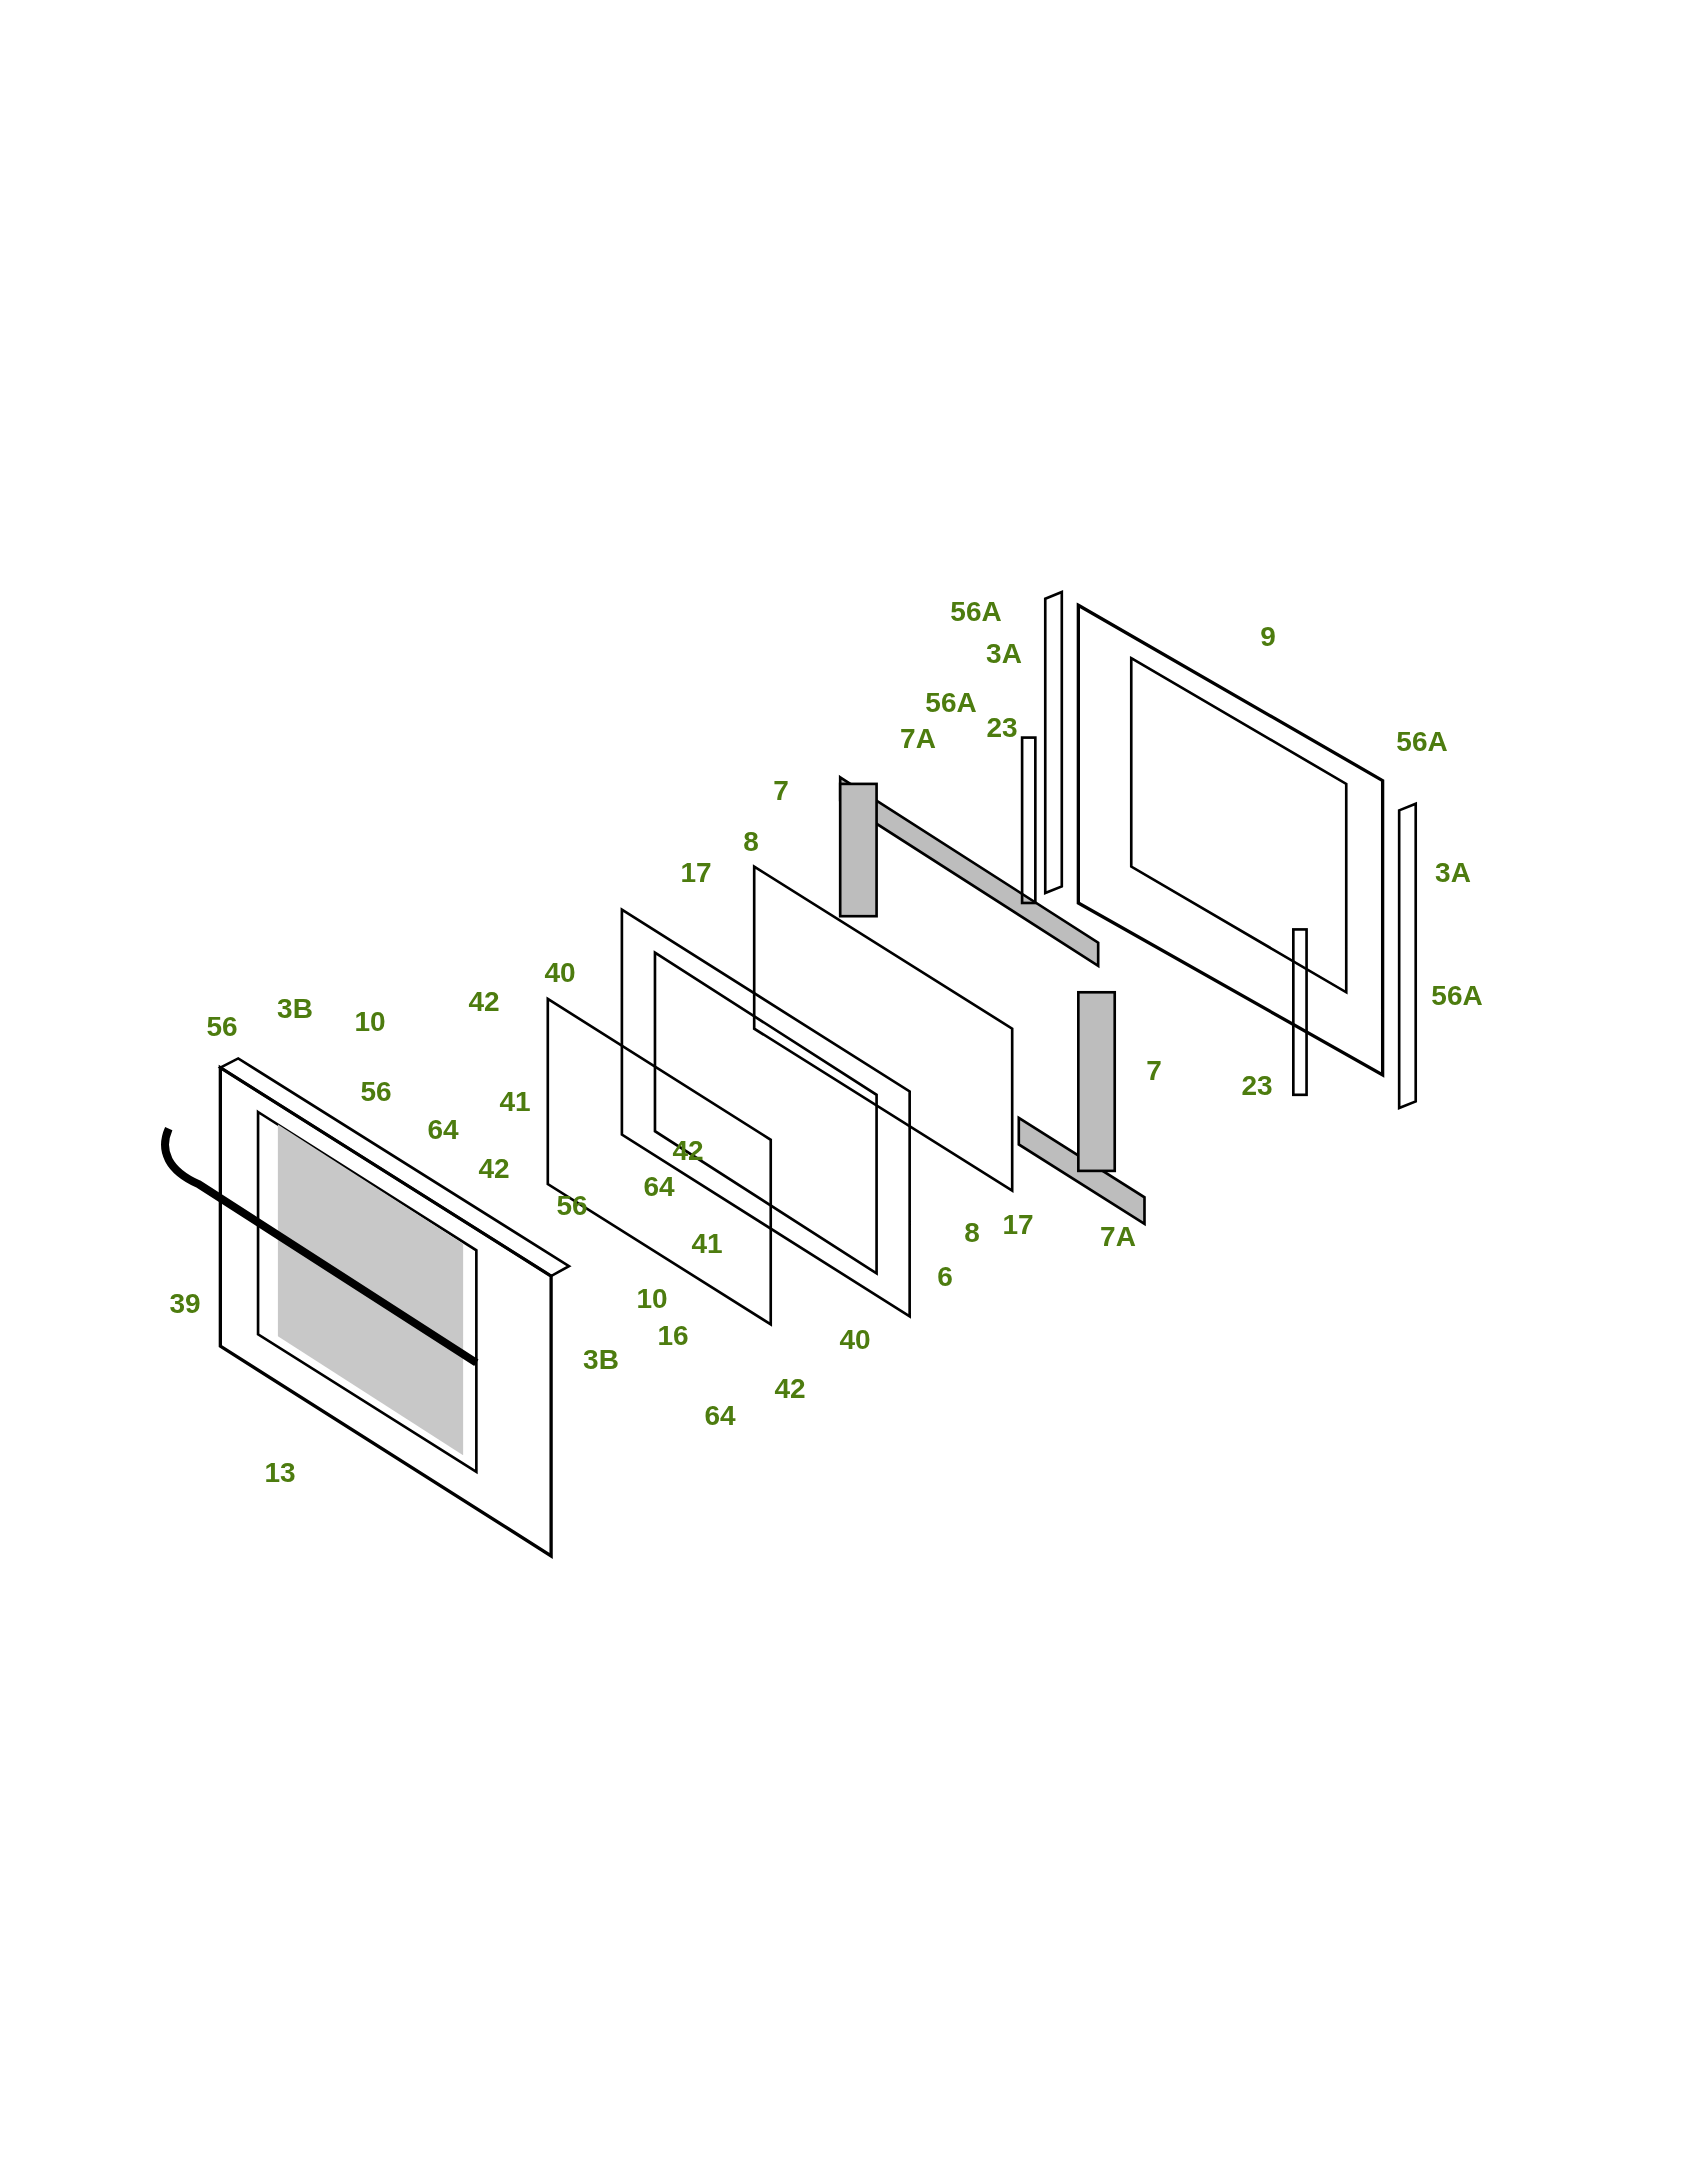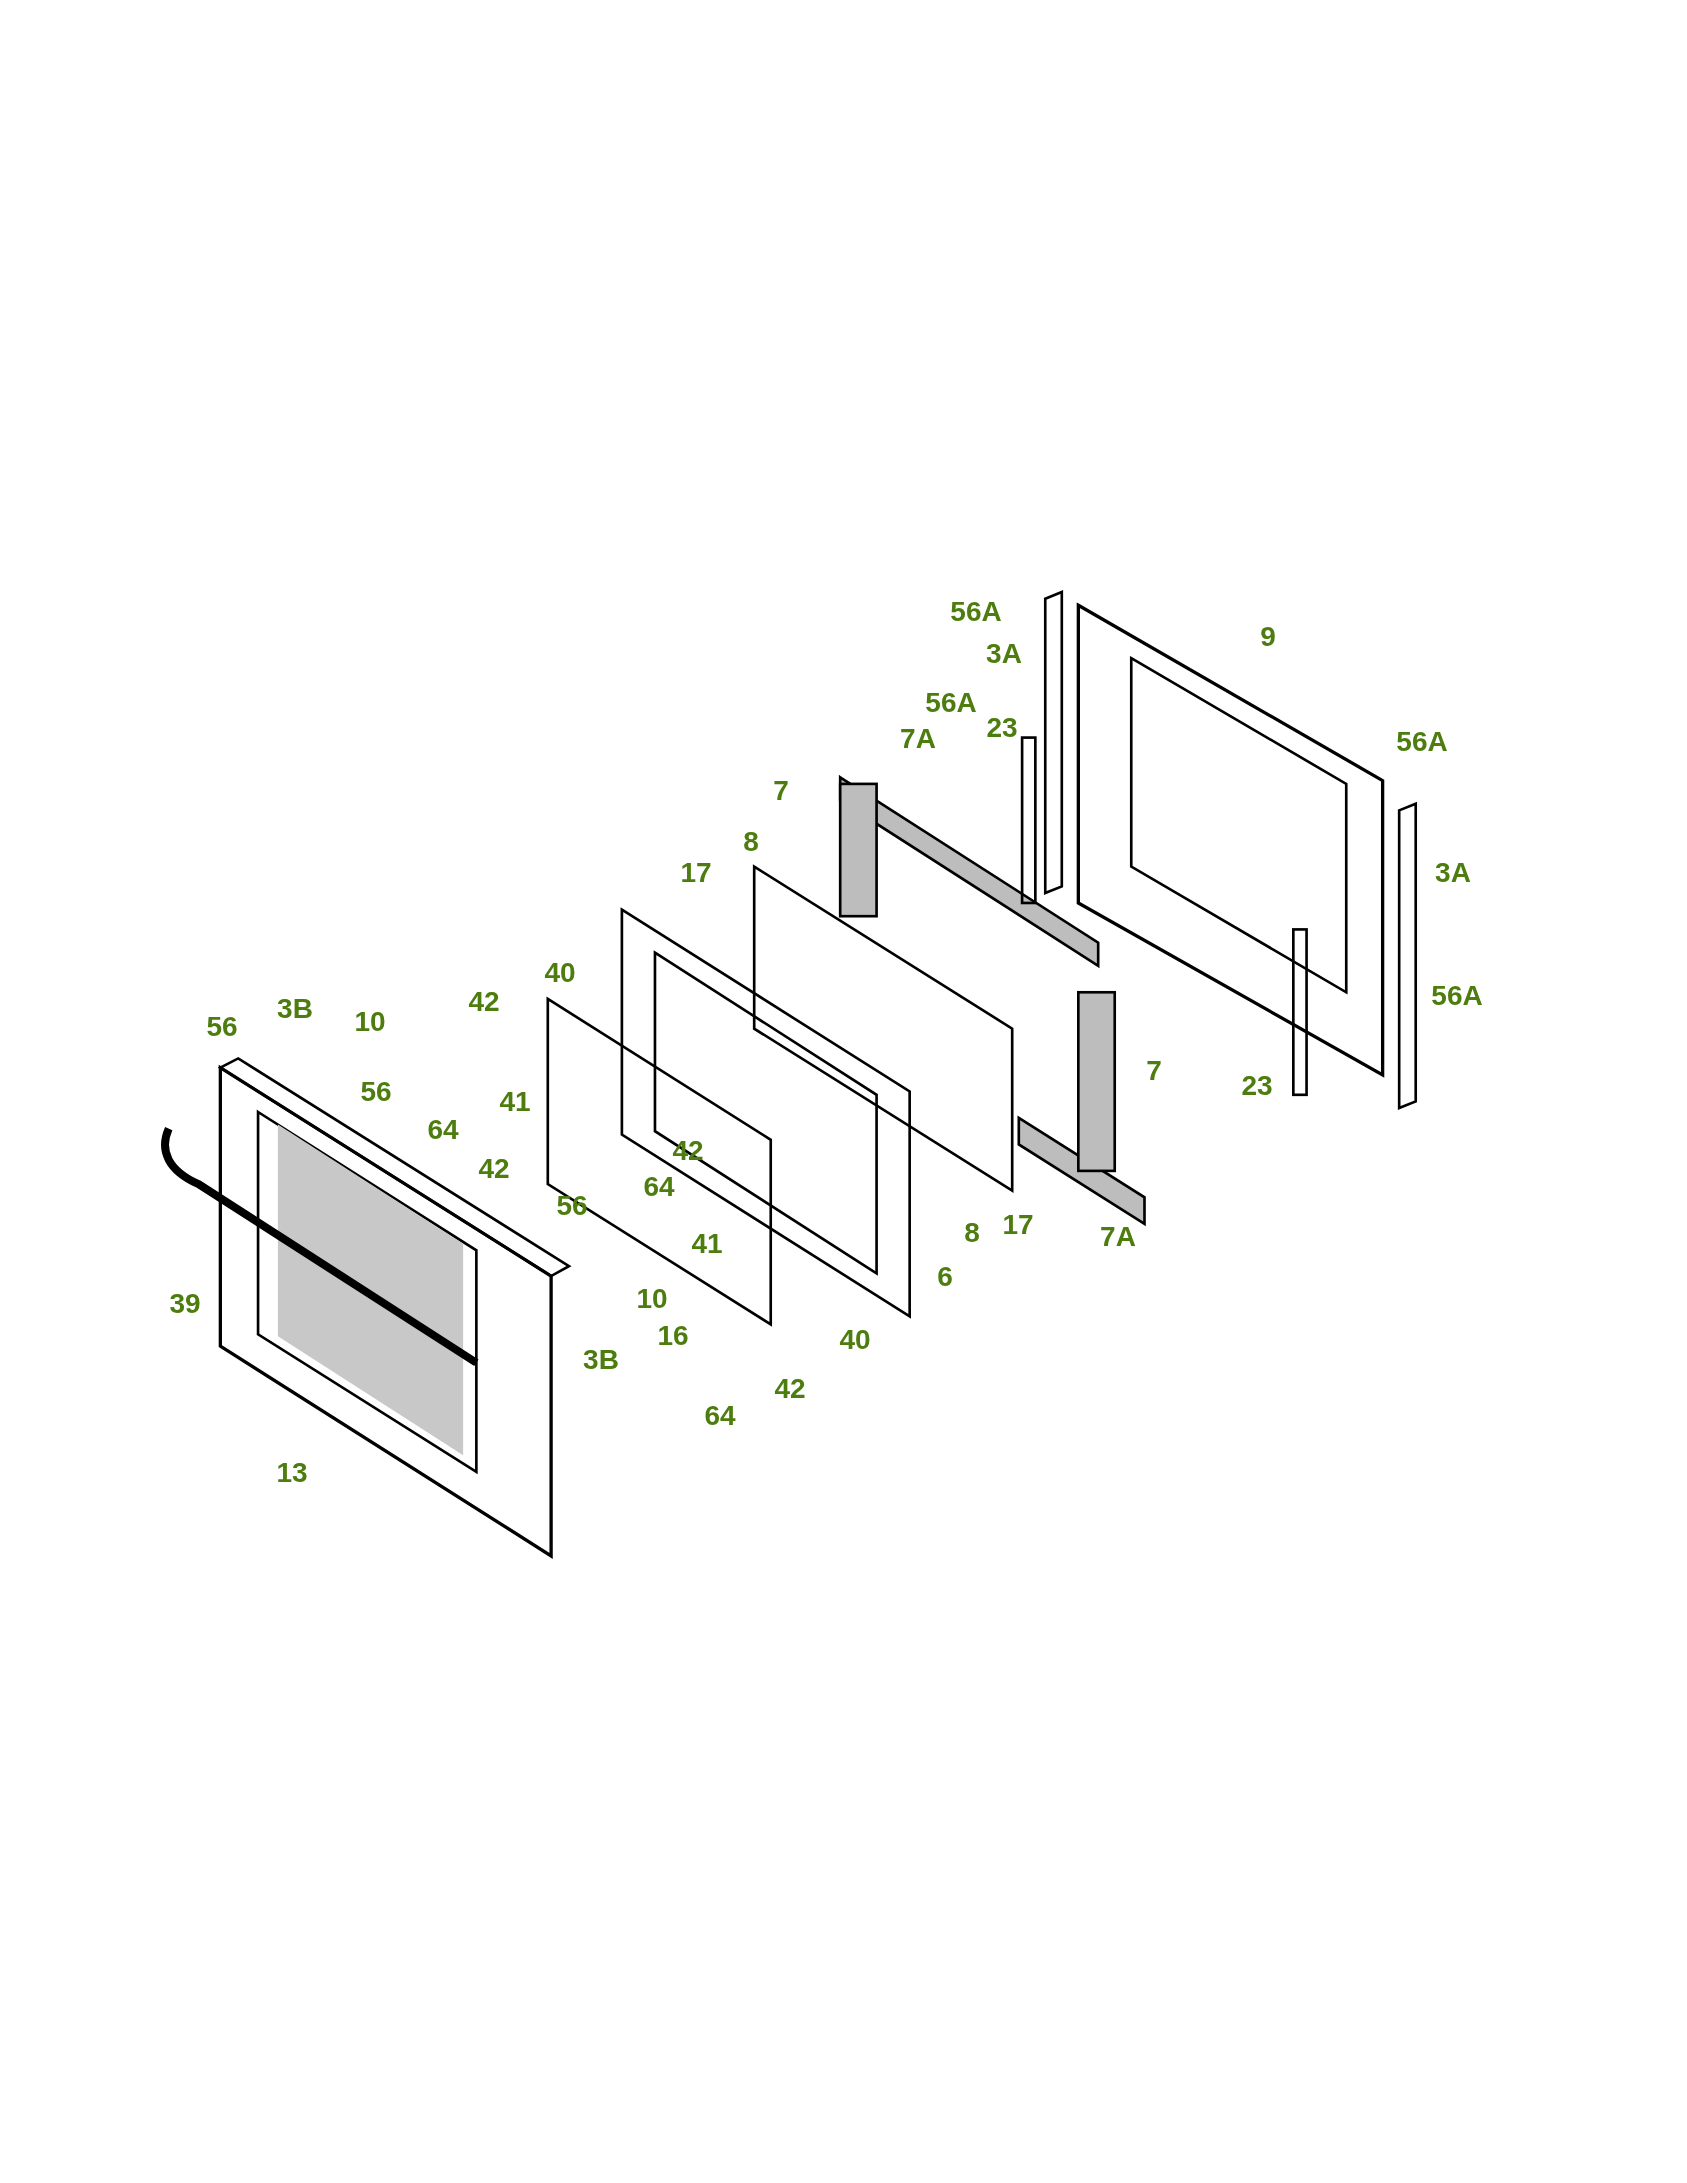--- a/index.html
+++ b/index.html
@@ -74,16 +74,16 @@
       <div class="lbl" style="left: 1018px; top: 1225px;">17</div>
       <div class="lbl" style="left: 1118px; top: 1237px;">7A</div>
       <div class="lbl" style="left: 185px; top: 1304px;">39</div>
       <div class="lbl" style="left: 945px; top: 1277px;">6</div>
       <div class="lbl" style="left: 652px; top: 1299px;">10</div>
       <div class="lbl" style="left: 673px; top: 1336px;">16</div>
       <div class="lbl" style="left: 855px; top: 1340px;">40</div>
       <div class="lbl" style="left: 601px; top: 1360px;">3B</div>
       <div class="lbl" style="left: 790px; top: 1389px;">42</div>
       <div class="lbl" style="left: 720px; top: 1416px;">64</div>
-      <div class="lbl" style="left: 292px; top: 1473px;">13</div>
+      <div class="lbl" style="left: 280px; top: 1473px;">13</div>
     </div>
 </div>
 
 
 </body></html>

